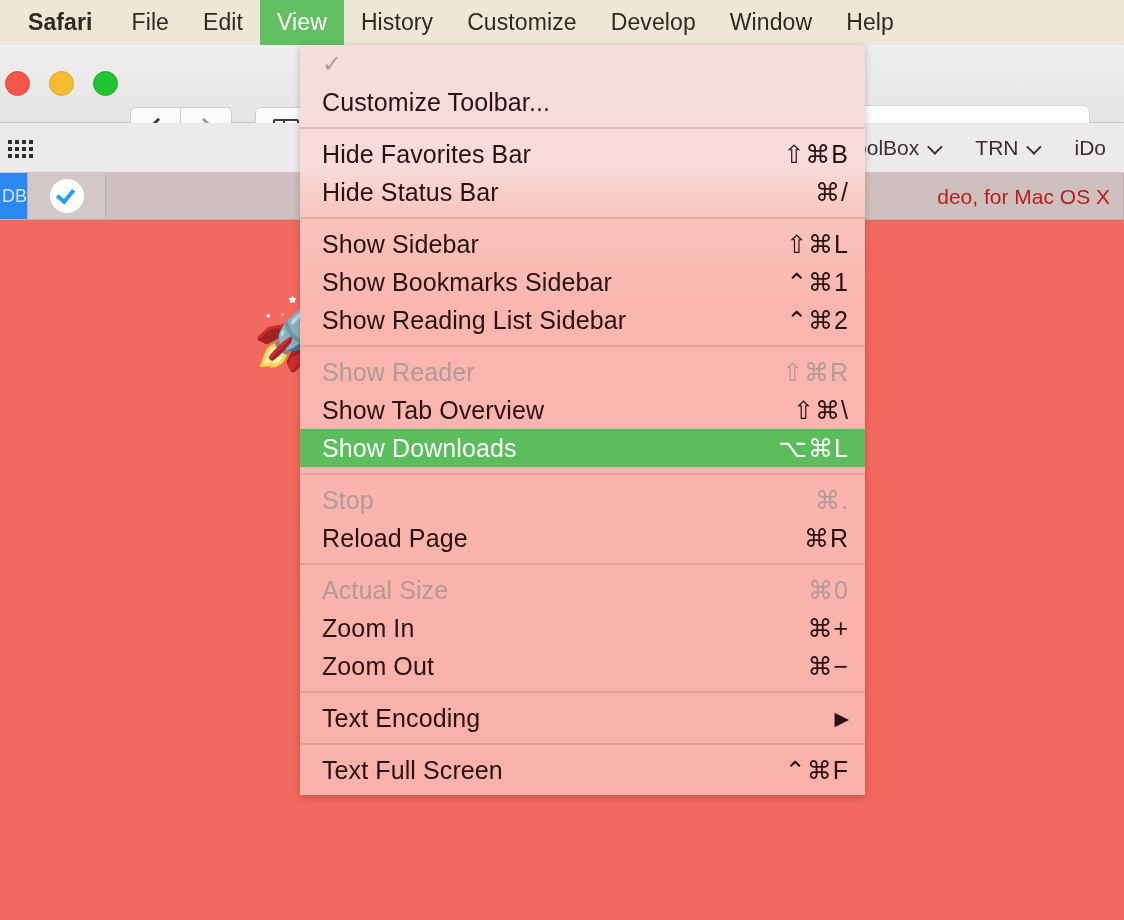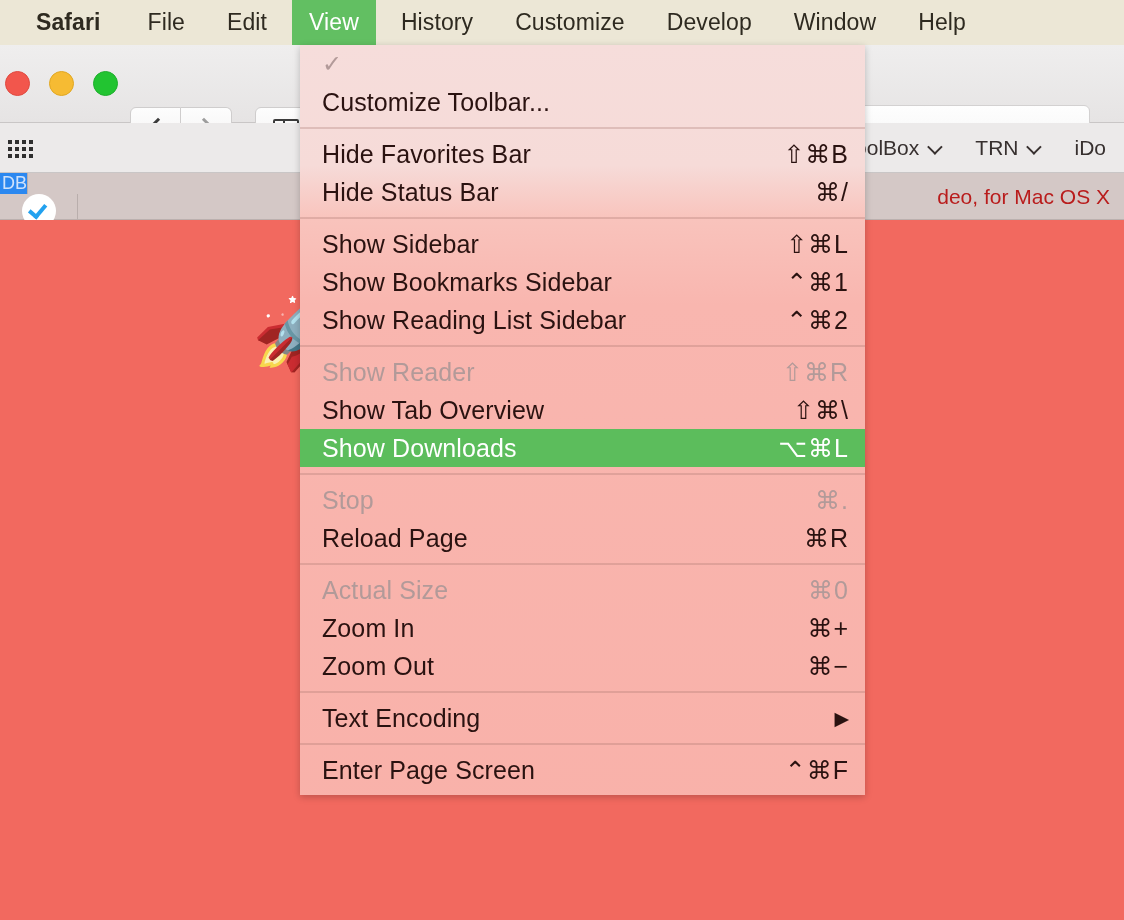--- a/index.html
+++ b/index.html
@@ -44,21 +44,20 @@
   }
   .menubar .mb-item {
     font-size: 23px;
     color: #2e2a20;
     height: 45px;
     display: flex;
     align-items: center;
     padding: 0 17px;
     white-space: nowrap;
     letter-spacing: 0.1px;
-    margin-left: 8px;
   }
   .menubar .mb-item.apple-app {
     font-weight: bold;
     padding-left: 28px;
     padding-right: 22px;
   }
   .menubar .mb-item.active {
     background: #62bf62;
     color: #ffffff;
   }
@@ -202,21 +201,20 @@
   
   .tabbar {
     position: absolute;
     left: 0; top: 128px;
     width: 1124px; height: 47px;
     background: #d4c8c6;
     border-bottom: 1px solid #bbb0ae;
     box-sizing: border-box;
     display: flex;
     align-items: stretch;
-    flex-direction: column;
   }
   .tab {
     border-right: 1px solid #b9aeac;
     display: flex;
     align-items: center;
     justify-content: center;
     box-sizing: border-box;
   }
   .tab-db {
     width: 28px;
@@ -499,17 +497,17 @@
     <div class="menu-sep"></div>
     <div class="menu-section">
       <div class="mi">
         <span class="label">Text Encoding</span>
         <span class="submenu-arrow">▶</span>
       </div>
     </div>
     <div class="menu-sep"></div>
     <div class="menu-section">
       <div class="mi">
-        <span class="label">Enter Page Screen</span>
+        <span class="label">Text Full Screen</span>
         <span class="shortcut">⌃⌘F</span>
       </div>
     </div>
   </div>
 
 </body></html>

